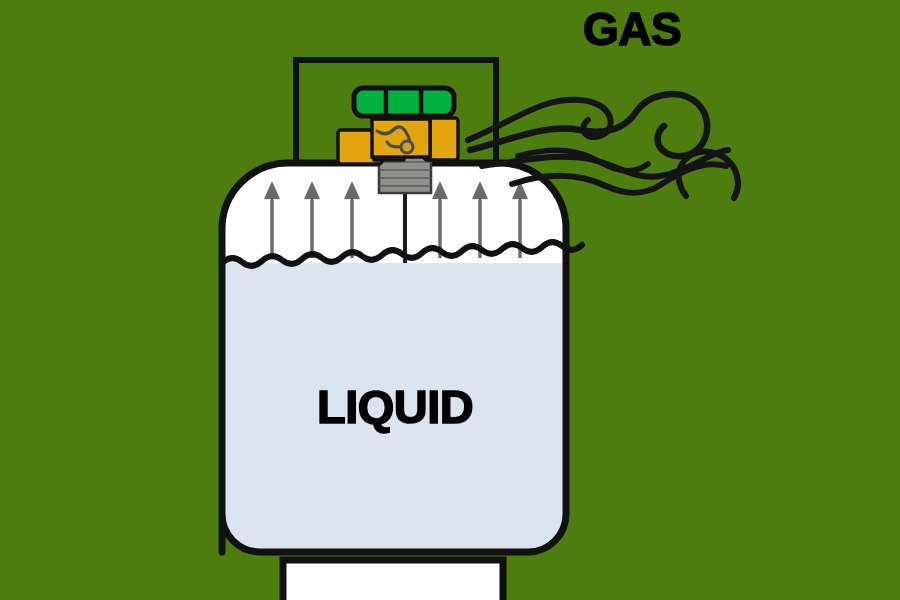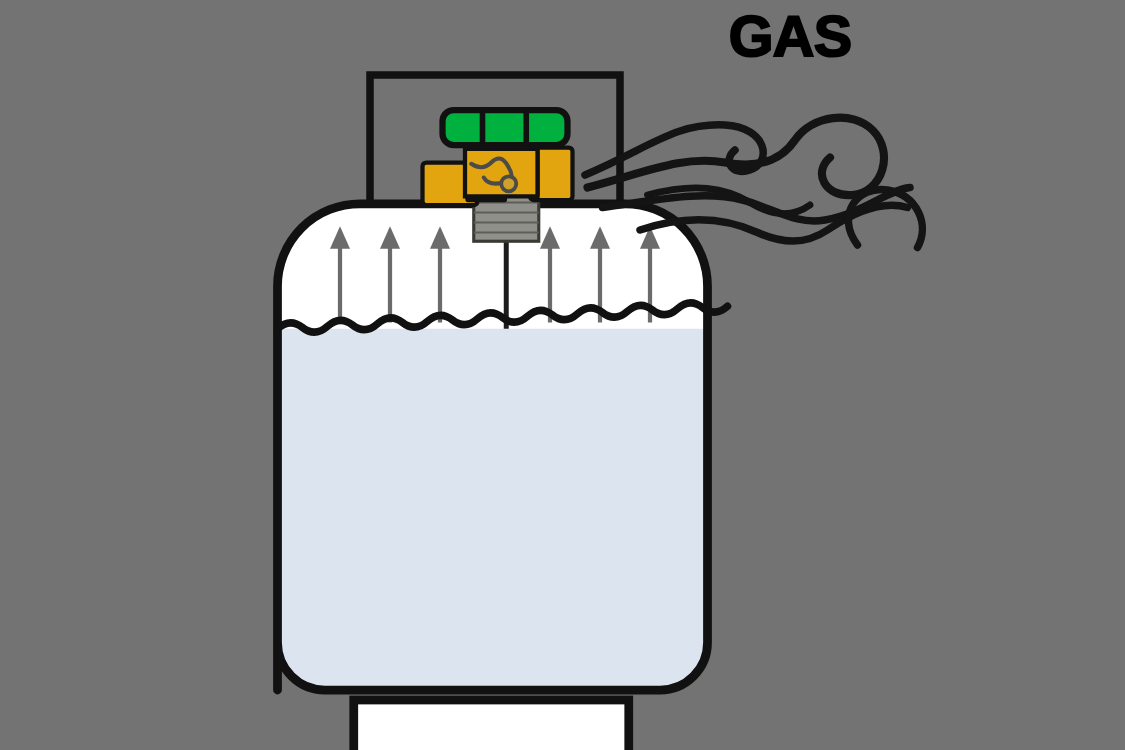--- a/index.html
+++ b/index.html
@@ -8,21 +8,21 @@
     padding: 0;
     background: #ffffff;
   }
   body {
     font-family: "Liberation Sans", sans-serif;
   }
   #stage {
     position: relative;
     width: 900px;
     height: 600px;
-    background: #737373;
+    background: #4d7c0f;
     overflow: hidden;
   }
   #diagram-svg {
     position: absolute;
     left: 0;
     top: 0;
     width: 900px;
     height: 600px;
     display: block;
   }
@@ -221,14 +221,15 @@
       <path d="M 518 156 C 556 146, 580 150, 600 162
                C 618 173, 634 174, 648 164" stroke-width="5.5"></path>
 
       <path d="M 686 196 C 668 172, 686 148, 710 152
                C 734 156, 744 180, 734 198" stroke-width="6"></path>
     </g>
   </svg>
 
   <div class="label-text" id="gas-label">GAS</div>
 
+  <div class="label-text" id="liquid-label">LIQUID</div>
 
 </div>
 
 </body></html>

